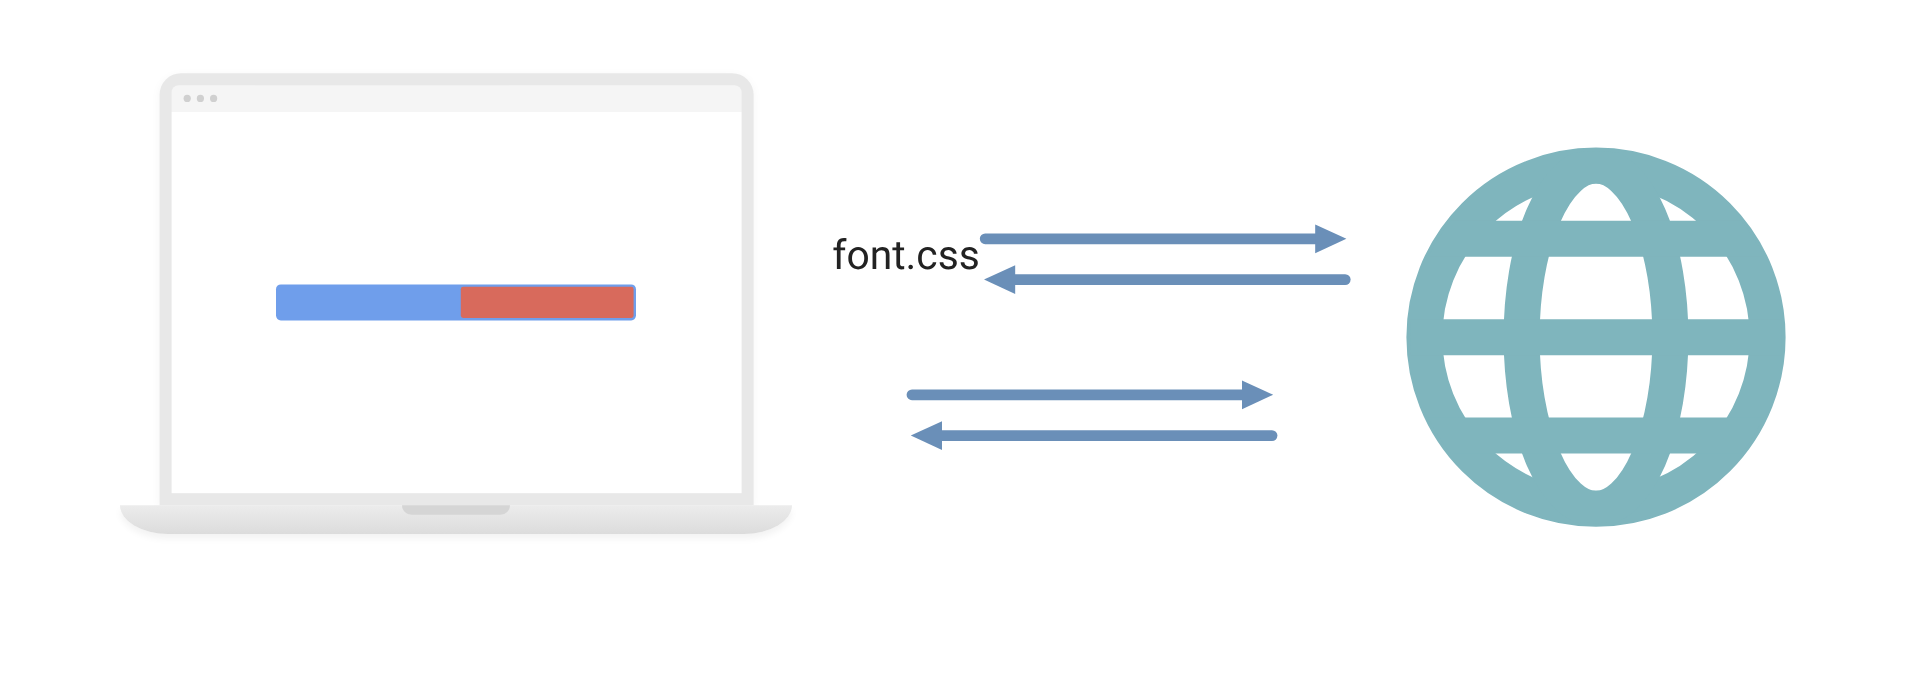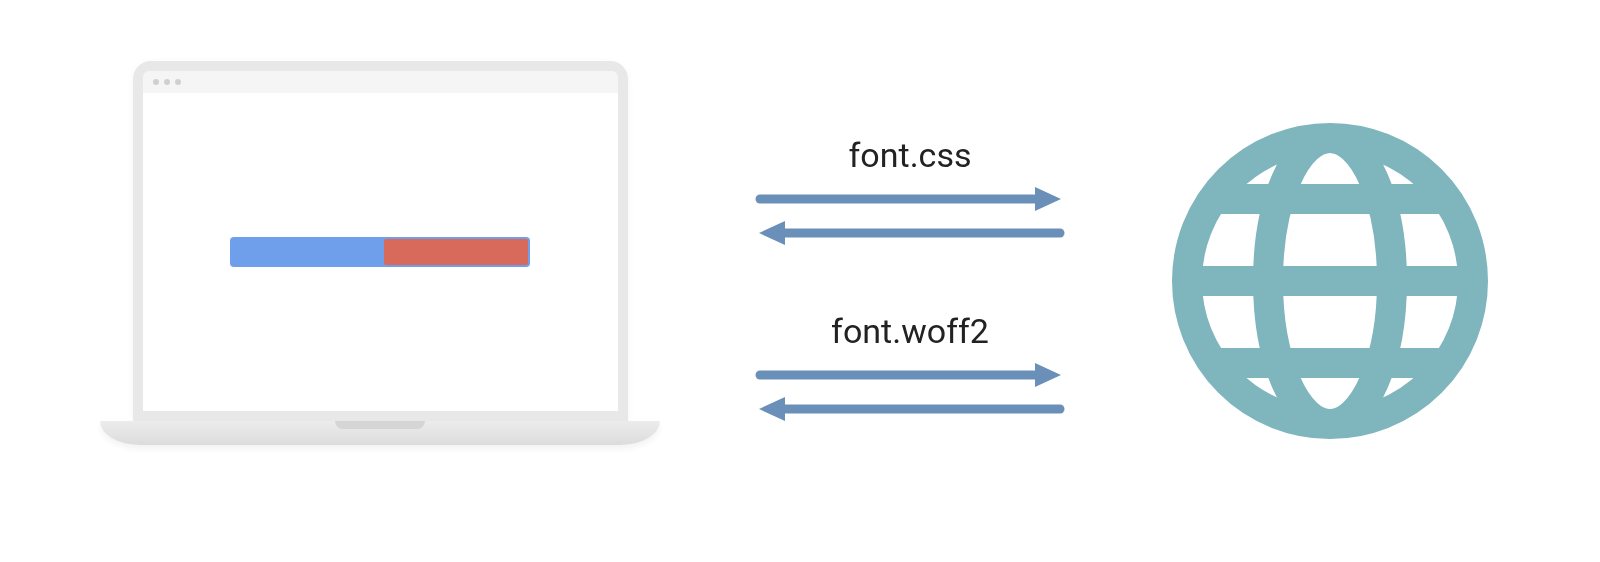--- a/index.html
+++ b/index.html
@@ -99,21 +99,20 @@
 
   
   .arrows {
     display: flex;
     flex-direction: column;
     gap: 60px;
     align-items: center;
   }
   .arrow-group {
     display: flex;
-    flex-direction: column;
     align-items: center;
     justify-content: space-between;
   }
   .arrow-label {
     font-size: 34px;
     color: #222;
     margin-bottom: 6px;
   }
   .arrow-svg { display: block; }
 
@@ -153,21 +152,20 @@
       <div class="arrow-label">font.css</div>
       <svg class="arrow-svg" width="310" height="70" viewBox="0 0 310 70">
         <line x1="5" y1="18" x2="285" y2="18" stroke="#6a8fb8" stroke-width="9" stroke-linecap="round"></line>
         <polygon points="280,6 306,18 280,30" fill="#6a8fb8"></polygon>
         <line x1="25" y1="52" x2="305" y2="52" stroke="#6a8fb8" stroke-width="9" stroke-linecap="round"></line>
         <polygon points="30,40 4,52 30,64" fill="#6a8fb8"></polygon>
       </svg>
     </div>
 
     <div class="arrow-group">
-      <div class="arrow-label">font.woff2</div>
       <svg class="arrow-svg" width="310" height="70" viewBox="0 0 310 70">
         <line x1="5" y1="18" x2="285" y2="18" stroke="#6a8fb8" stroke-width="9" stroke-linecap="round"></line>
         <polygon points="280,6 306,18 280,30" fill="#6a8fb8"></polygon>
         <line x1="25" y1="52" x2="305" y2="52" stroke="#6a8fb8" stroke-width="9" stroke-linecap="round"></line>
         <polygon points="30,40 4,52 30,64" fill="#6a8fb8"></polygon>
       </svg>
     </div>
 
   </div>
 

